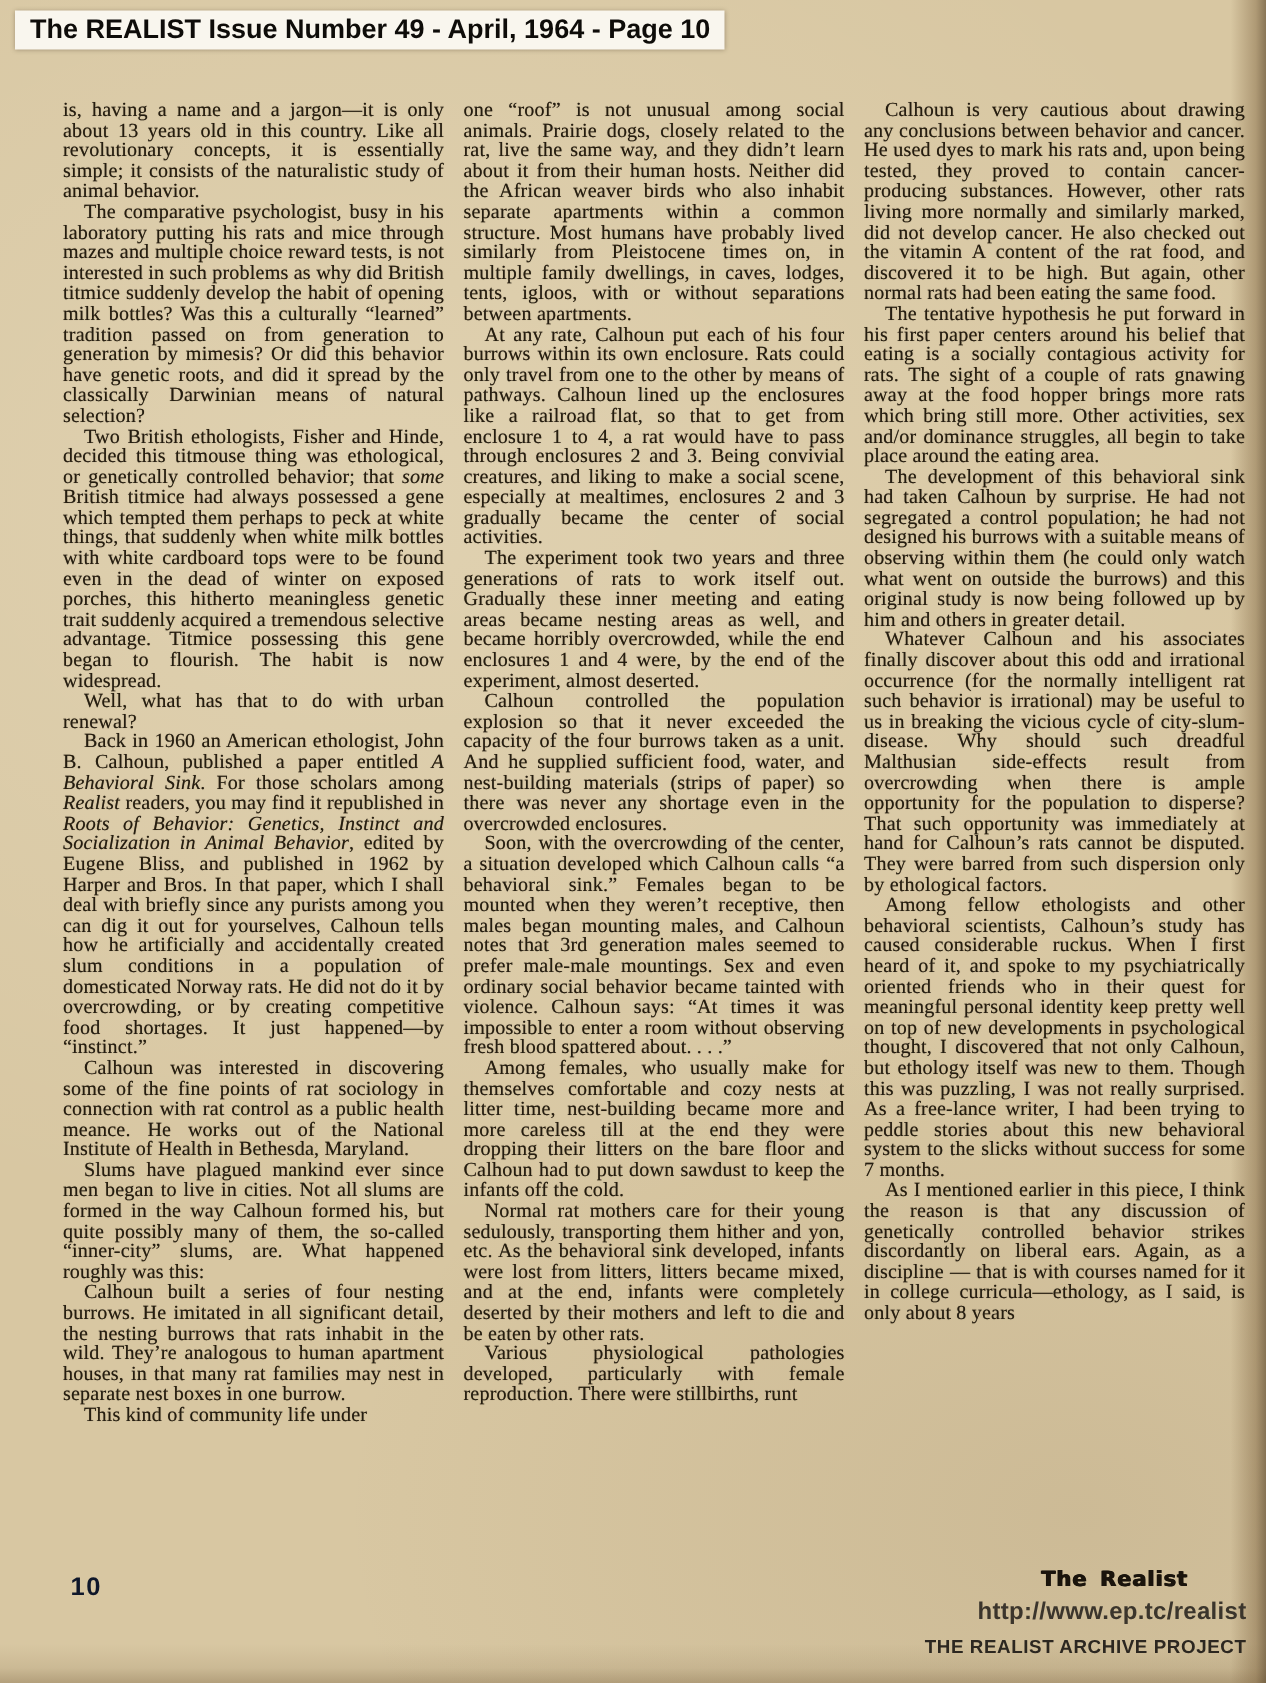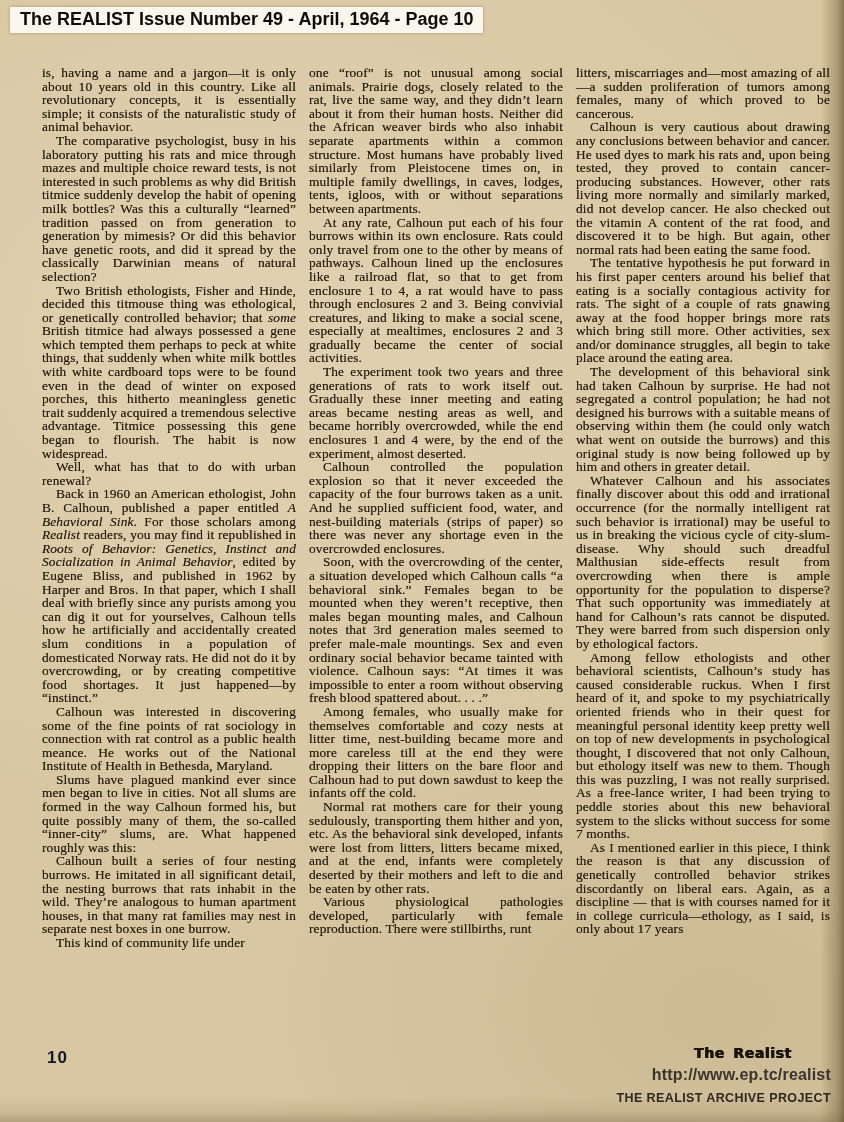--- a/index.html
+++ b/index.html
@@ -63,47 +63,46 @@
 </style>
 </head>
 <body>
 
 <div class="header-label">
   <div class="header-title">The REALIST Issue Number 49 - April, 1964 - Page 10</div>
 </div>
 
 <div class="content">
   <div class="col">
-      <p class="para"><span>is, having a name and a jargon—it is only about 10 years old in this country. Like all revolutionary concepts, it is essentially simple; it consists of the naturalistic study of animal behavior.</span></p>
+      <p class="para"><span>is, having a name and a jargon—it is only about 13 years old in this country. Like all revolutionary concepts, it is essentially simple; it consists of the naturalistic study of animal behavior.</span></p>
       <p class="para ind"><span>The comparative psychologist, busy in his laboratory putting his rats and mice through mazes and multiple choice reward tests, is not interested in such problems as why did British titmice suddenly develop the habit of opening milk bottles? Was this a culturally “learned” tradition passed on from generation to generation by mimesis? Or did this behavior have genetic roots, and did it spread by the classically Darwinian means of natural selection?</span></p>
       <p class="para ind"><span>Two British ethologists, Fisher and Hinde, decided this titmouse thing was ethological, or genetically controlled behavior; that </span><em>some</em><span> British titmice had always possessed a gene which tempted them perhaps to peck at white things, that suddenly when white milk bottles with white cardboard tops were to be found even in the dead of winter on exposed porches, this hitherto meaningless genetic trait suddenly acquired a tremendous selective advantage. Titmice possessing this gene began to flourish. The habit is now widespread.</span></p>
       <p class="para ind"><span>Well, what has that to do with urban renewal?</span></p>
       <p class="para ind"><span>Back in 1960 an American ethologist, John B. Calhoun, published a paper entitled </span><em>A Behavioral Sink</em><span>. For those scholars among </span><em>Realist</em><span> readers, you may find it republished in </span><em>Roots of Behavior: Genetics, Instinct and Socialization in Animal Behavior</em><span>, edited by Eugene Bliss, and published in 1962 by Harper and Bros. In that paper, which I shall deal with briefly since any purists among you can dig it out for yourselves, Calhoun tells how he artificially and accidentally created slum conditions in a population of domesticated Norway rats. He did not do it by overcrowding, or by creating competitive food shortages. It just happened—by “instinct.”</span></p>
       <p class="para ind"><span>Calhoun was interested in discovering some of the fine points of rat sociology in connection with rat control as a public health meance. He works out of the National Institute of Health in Bethesda, Maryland.</span></p>
       <p class="para ind"><span>Slums have plagued mankind ever since men began to live in cities. Not all slums are formed in the way Calhoun formed his, but quite possibly many of them, the so-called “inner-city” slums, are. What happened roughly was this:</span></p>
       <p class="para ind"><span>Calhoun built a series of four nesting burrows. He imitated in all significant detail, the nesting burrows that rats inhabit in the wild. They’re analogous to human apartment houses, in that many rat families may nest in separate nest boxes in one burrow.</span></p>
       <p class="para ind"><span>This kind of community life under</span></p>
     </div>
   <div class="col">
       <p class="para"><span>one “roof” is not unusual among social animals. Prairie dogs, closely related to the rat, live the same way, and they didn’t learn about it from their human hosts. Neither did the African weaver birds who also inhabit separate apartments within a common structure. Most humans have probably lived similarly from Pleistocene times on, in multiple family dwellings, in caves, lodges, tents, igloos, with or without separations between apartments.</span></p>
       <p class="para ind"><span>At any rate, Calhoun put each of his four burrows within its own enclosure. Rats could only travel from one to the other by means of pathways. Calhoun lined up the enclosures like a railroad flat, so that to get from enclosure 1 to 4, a rat would have to pass through enclosures 2 and 3. Being convivial creatures, and liking to make a social scene, especially at mealtimes, enclosures 2 and 3 gradually became the center of social activities.</span></p>
       <p class="para ind"><span>The experiment took two years and three generations of rats to work itself out. Gradually these inner meeting and eating areas became nesting areas as well, and became horribly overcrowded, while the end enclosures 1 and 4 were, by the end of the experiment, almost deserted.</span></p>
       <p class="para ind"><span>Calhoun controlled the population explosion so that it never exceeded the capacity of the four burrows taken as a unit. And he supplied sufficient food, water, and nest-building materials (strips of paper) so there was never any shortage even in the overcrowded enclosures.</span></p>
       <p class="para ind"><span>Soon, with the overcrowding of the center, a situation developed which Calhoun calls “a behavioral sink.” Females began to be mounted when they weren’t receptive, then males began mounting males, and Calhoun notes that 3rd generation males seemed to prefer male-male mountings. Sex and even ordinary social behavior became tainted with violence. Calhoun says: “At times it was impossible to enter a room without observing fresh blood spattered about. . . .”</span></p>
       <p class="para ind"><span>Among females, who usually make for themselves comfortable and cozy nests at litter time, nest-building became more and more careless till at the end they were dropping their litters on the bare floor and Calhoun had to put down sawdust to keep the infants off the cold.</span></p>
       <p class="para ind"><span>Normal rat mothers care for their young sedulously, transporting them hither and yon, etc. As the behavioral sink developed, infants were lost from litters, litters became mixed, and at the end, infants were completely deserted by their mothers and left to die and be eaten by other rats.</span></p>
       <p class="para ind"><span>Various physiological pathologies developed, particularly with female reproduction. There were stillbirths, runt</span></p>
     </div>
   <div class="col">
-      <p class="para"><span>litters, miscarriages and—most amazing of all—a sudden proliferation of tumors among females, many of which proved to be cancerous.</span></p>
       <p class="para ind"><span>Calhoun is very cautious about drawing any conclusions between behavior and cancer. He used dyes to mark his rats and, upon being tested, they proved to contain cancer-producing substances. However, other rats living more normally and similarly marked, did not develop cancer. He also checked out the vitamin A content of the rat food, and discovered it to be high. But again, other normal rats had been eating the same food.</span></p>
       <p class="para ind"><span>The tentative hypothesis he put forward in his first paper centers around his belief that eating is a socially contagious activity for rats. The sight of a couple of rats gnawing away at the food hopper brings more rats which bring still more. Other activities, sex and/or dominance struggles, all begin to take place around the eating area.</span></p>
       <p class="para ind"><span>The development of this behavioral sink had taken Calhoun by surprise. He had not segregated a control population; he had not designed his burrows with a suitable means of observing within them (he could only watch what went on outside the burrows) and this original study is now being followed up by him and others in greater detail.</span></p>
       <p class="para ind"><span>Whatever Calhoun and his associates finally discover about this odd and irrational occurrence (for the normally intelligent rat such behavior is irrational) may be useful to us in breaking the vicious cycle of city-slum-disease. Why should such dreadful Malthusian side-effects result from overcrowding when there is ample opportunity for the population to disperse? That such opportunity was immediately at hand for Calhoun’s rats cannot be disputed. They were barred from such dispersion only by ethological factors.</span></p>
       <p class="para ind"><span>Among fellow ethologists and other behavioral scientists, Calhoun’s study has caused considerable ruckus. When I first heard of it, and spoke to my psychiatrically oriented friends who in their quest for meaningful personal identity keep pretty well on top of new developments in psychological thought, I discovered that not only Calhoun, but ethology itself was new to them. Though this was puzzling, I was not really surprised. As a free-lance writer, I had been trying to peddle stories about this new behavioral system to the slicks without success for some 7 months.</span></p>
-      <p class="para ind"><span>As I mentioned earlier in this piece, I think the reason is that any discussion of genetically controlled behavior strikes discordantly on liberal ears. Again, as a discipline — that is with courses named for it in college curricula—ethology, as I said, is only about 17 years</span></p>
+      <p class="para ind"><span>As I mentioned earlier in this piece, I think the reason is that any discussion of genetically controlled behavior strikes discordantly on liberal ears. Again, as a discipline — that is with courses named for it in college curricula—ethology, as I said, is only about 8 years</span></p>
     </div>
 </div>
 
 <div class="page-number">10</div>
 <div class="magazine-logo">The Realist</div>
 <div class="archive-url">http://www.ep.tc/realist</div>
 <div class="archive-project">THE REALIST ARCHIVE PROJECT</div>
 
 </body></html>

